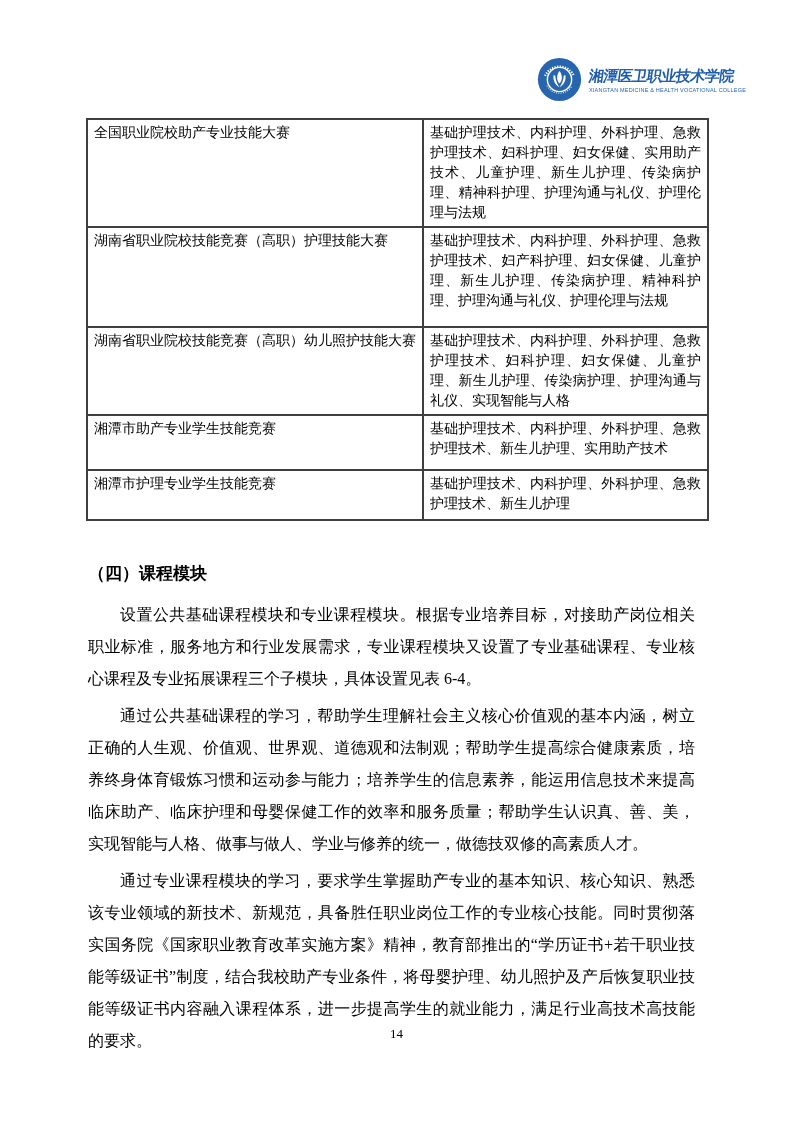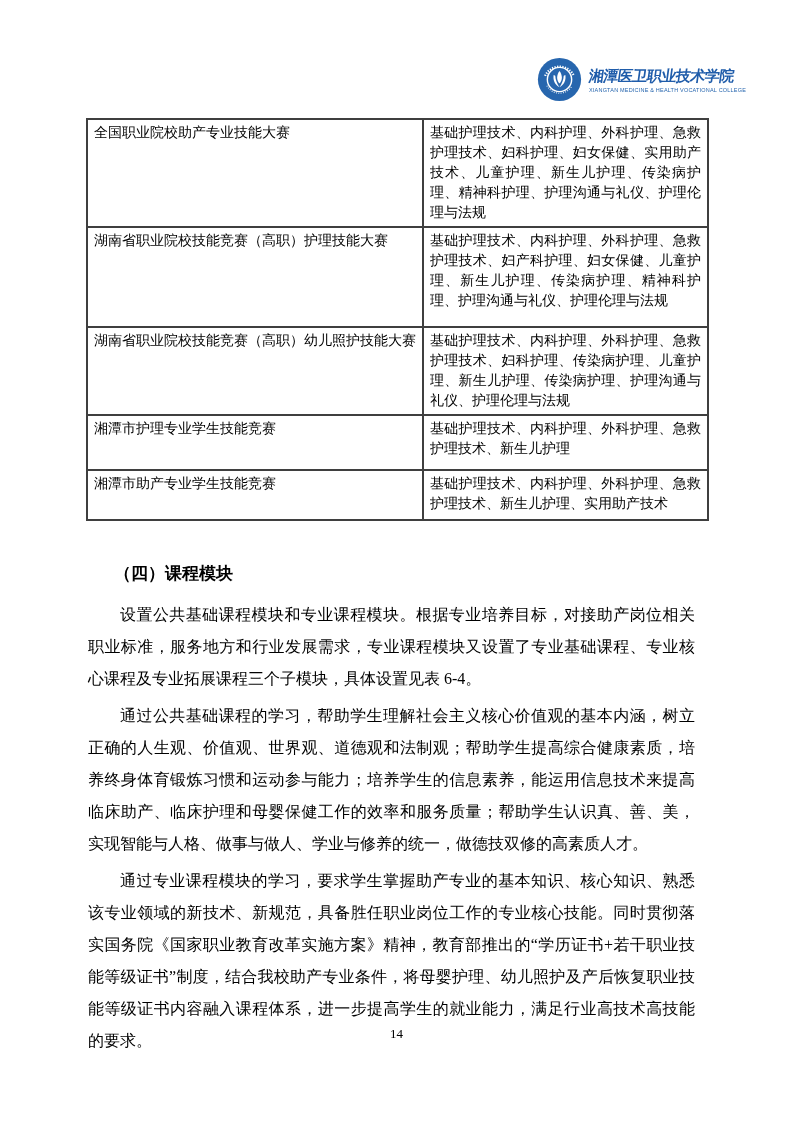--- a/index.html
+++ b/index.html
@@ -50,21 +50,20 @@
   .doc-table tr:nth-child(2){height:100px;}
   .doc-table tr:nth-child(3){height:72px;}
   .doc-table tr:nth-child(4){height:55px;}
   .doc-table tr:nth-child(5){height:50px;}
 
   
   .section-heading{
     position:absolute;left:88px;top:562px;
     font-size:17px;font-weight:bold;
     font-family:"Liberation Sans","DejaVu Sans",sans-serif;
-    margin-left:26px;
   }
   .paragraphs{
     position:absolute;left:88px;top:599px;width:619px;
   }
   .paragraphs p{
     margin:0 12px 5px 0;
     font-size:16px;line-height:32px;
     text-align:justify;
     text-indent:32px;
   }
@@ -105,29 +104,29 @@
         <tr>
           <td>全国职业院校助产专业技能大赛</td>
           <td>基础护理技术、内科护理、外科护理、急救护理技术、妇科护理、妇女保健、实用助产技术、儿童护理、新生儿护理、传染病护理、精神科护理、护理沟通与礼仪、护理伦理与法规</td>
         </tr>
         <tr>
           <td>湖南省职业院校技能竞赛（高职）护理技能大赛</td>
           <td>基础护理技术、内科护理、外科护理、急救护理技术、妇产科护理、妇女保健、儿童护理、新生儿护理、传染病护理、精神科护理、护理沟通与礼仪、护理伦理与法规</td>
         </tr>
         <tr>
           <td>湖南省职业院校技能竞赛（高职）幼儿照护技能大赛</td>
-          <td>基础护理技术、内科护理、外科护理、急救护理技术、妇科护理、传染病护理、儿童护理、新生儿护理、传染病护理、护理沟通与礼仪、护理伦理与法规</td>
+          <td>基础护理技术、内科护理、外科护理、急救护理技术、妇科护理、妇女保健、儿童护理、新生儿护理、传染病护理、护理沟通与礼仪、实现智能与人格</td>
+        </tr>
+        <tr>
+          <td>湘潭市助产专业学生技能竞赛</td>
+          <td>基础护理技术、内科护理、外科护理、急救护理技术、新生儿护理、实用助产技术</td>
         </tr>
         <tr>
           <td>湘潭市护理专业学生技能竞赛</td>
           <td>基础护理技术、内科护理、外科护理、急救护理技术、新生儿护理</td>
-        </tr>
-        <tr>
-          <td>湘潭市助产专业学生技能竞赛</td>
-          <td>基础护理技术、内科护理、外科护理、急救护理技术、新生儿护理、实用助产技术</td>
         </tr>
       </tbody>
   </table>
 
   <div class="section-heading">（四）课程模块</div>
 
   <div class="paragraphs">
       <p>设置公共基础课程模块和专业课程模块。根据专业培养目标，对接助产岗位相关职业标准，服务地方和行业发展需求，专业课程模块又设置了专业基础课程、专业核心课程及专业拓展课程三个子模块，具体设置见表 6-4。</p>
       <p>通过公共基础课程的学习，帮助学生理解社会主义核心价值观的基本内涵，树立正确的人生观、价值观、世界观、道德观和法制观；帮助学生提高综合健康素质，培养终身体育锻炼习惯和运动参与能力；培养学生的信息素养，能运用信息技术来提高临床助产、临床护理和母婴保健工作的效率和服务质量；帮助学生认识真、善、美，实现智能与人格、做事与做人、学业与修养的统一，做德技双修的高素质人才。</p>
       <p>通过专业课程模块的学习，要求学生掌握助产专业的基本知识、核心知识、熟悉该专业领域的新技术、新规范，具备胜任职业岗位工作的专业核心技能。同时贯彻落实国务院《国家职业教育改革实施方案》精神，教育部推出的“学历证书+若干职业技能等级证书”制度，结合我校助产专业条件，将母婴护理、幼儿照护及产后恢复职业技能等级证书内容融入课程体系，进一步提高学生的就业能力，满足行业高技术高技能的要求。</p>

